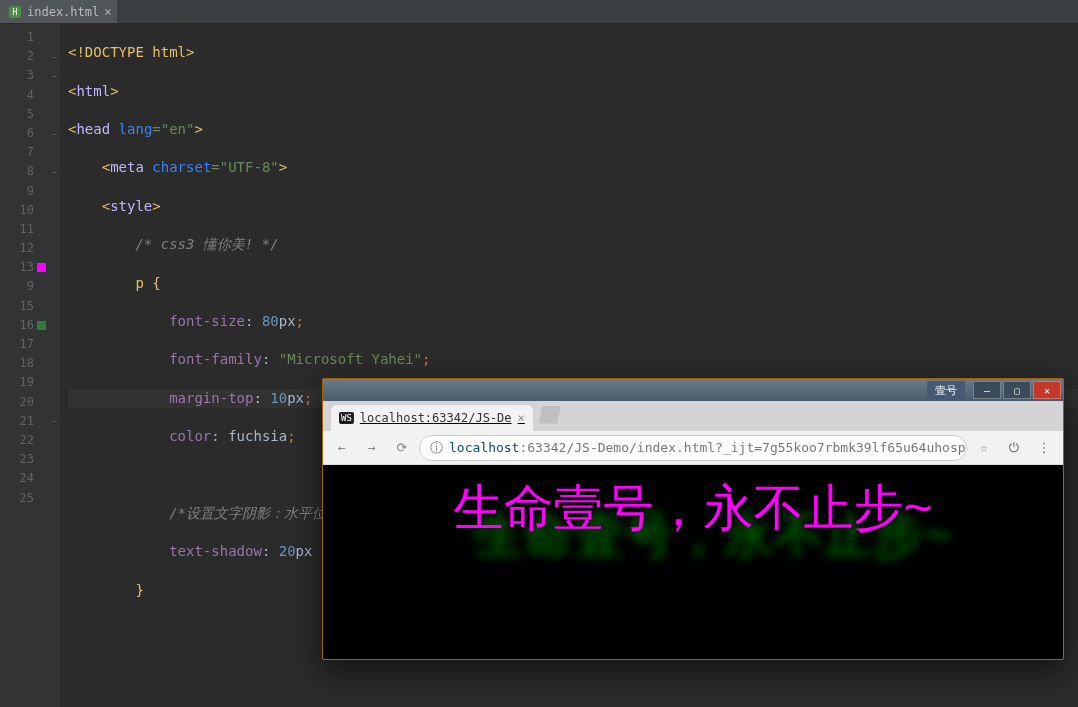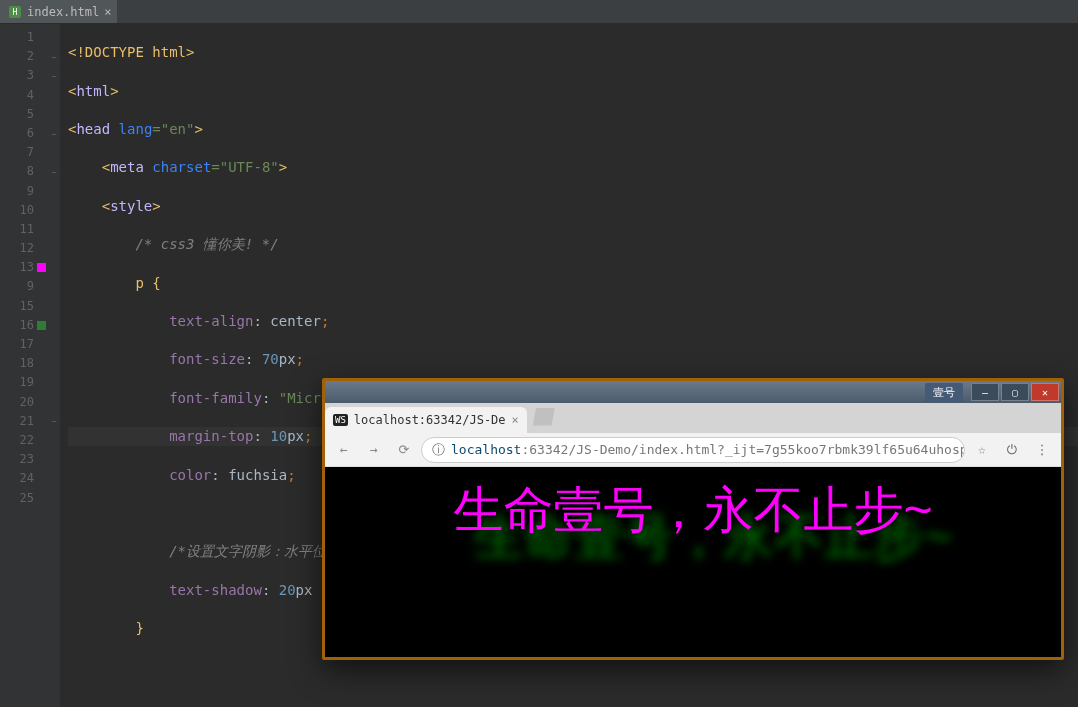--- a/index.html
+++ b/index.html
@@ -97,21 +97,21 @@
   .line.hl { background: #323232; }
 
   
   .browser {
     position: absolute;
     left: 322px;
     top: 378px;
     width: 742px;
     height: 282px;
     background: #fff;
-    border: 3px solid #a16207;
+    border: 1px solid #a16207;
     box-shadow: 0 10px 30px rgba(0,0,0,0.6);
     border-radius: 2px;
     overflow: hidden;
   }
   .titlebar {
     height: 22px;
     background: linear-gradient(#6a7a8a, #4b5b6b);
     display: flex;
     align-items: center;
     justify-content: flex-end;
@@ -136,20 +136,22 @@
     font-size: 10px;
   }
   .winbtn.min { background: #3b4b5b; }
   .winbtn.max { background: #3b4b5b; }
   .winbtn.close { background: #c0392b; }
   .chrome-tabs {
     height: 30px;
     background: #d4d4d4;
     display: flex;
     align-items: flex-end;
+    padding-left: 8px;
+    text-decoration: underline;
   }
   .ctab {
     background: #f2f2f2;
     border-radius: 6px 6px 0 0;
     height: 26px;
     min-width: 180px;
     display: flex;
     align-items: center;
     padding: 0 8px;
     gap: 6px;
@@ -287,22 +289,21 @@
       <div class="fc"></div>
   </div>
   <div class="code">
 <div class="line"><span class="yellow">&lt;!DOCTYPE html&gt;</span></div>
 <div class="line"><span class="yellow">&lt;</span><span class="tagname">html</span><span class="yellow">&gt;</span></div>
 <div class="line"><span class="yellow">&lt;</span><span class="tagname">head </span><span class="attr">lang</span><span class="string">=</span><span class="string">"en"</span><span class="yellow">&gt;</span></div>
 <div class="line">    <span class="yellow">&lt;</span><span class="tagname">meta </span><span class="attr">charset</span><span class="string">=</span><span class="string">"UTF-8"</span><span class="yellow">&gt;</span></div>
 <div class="line">    <span class="yellow">&lt;</span><span class="tagname">style</span><span class="yellow">&gt;</span></div>
 <div class="line">        <span class="comment">/* css3 懂你美! */</span></div>
 <div class="line">        <span class="sel">p </span><span class="yellow">{</span></div>
-<div class="line">            <span class="prop">text-align</span><span class="val">: </span><span class="val">center</span><span class="kw">;</span></div>
-<div class="line">            <span class="prop">font-size</span><span class="val">: </span><span class="num">70</span><span class="val">px</span><span class="kw">;</span></div>
+<div class="line">            <span class="prop">font-size</span><span class="val">: </span><span class="num">80</span><span class="val">px</span><span class="kw">;</span></div>
 <div class="line">            <span class="prop">font-family</span><span class="val">: </span><span class="string">"Microsoft Yahei"</span><span class="kw">;</span></div>
 <div class="line hl">            <span class="prop">margin-top</span><span class="val">: </span><span class="num">10</span><span class="val">px</span><span class="kw">;</span></div>
 <div class="line">            <span class="prop">color</span><span class="val">: </span><span class="val">fuchsia</span><span class="kw">;</span></div>
 <div class="line"></div>
 <div class="line">            <span class="comment">/*设置文字阴影：水平位移 垂直位移  模糊程度  阴影颜色*/</span></div>
 <div class="line">            <span class="prop">text-shadow</span><span class="val">: </span><span class="num">20</span><span class="val">px </span><span class="num">27</span><span class="val">px </span><span class="num">10</span><span class="val">px </span><span class="val">green</span><span class="kw">;</span></div>
 <div class="line">        <span class="yellow">}</span></div>
 <div class="line"></div>
 
 

